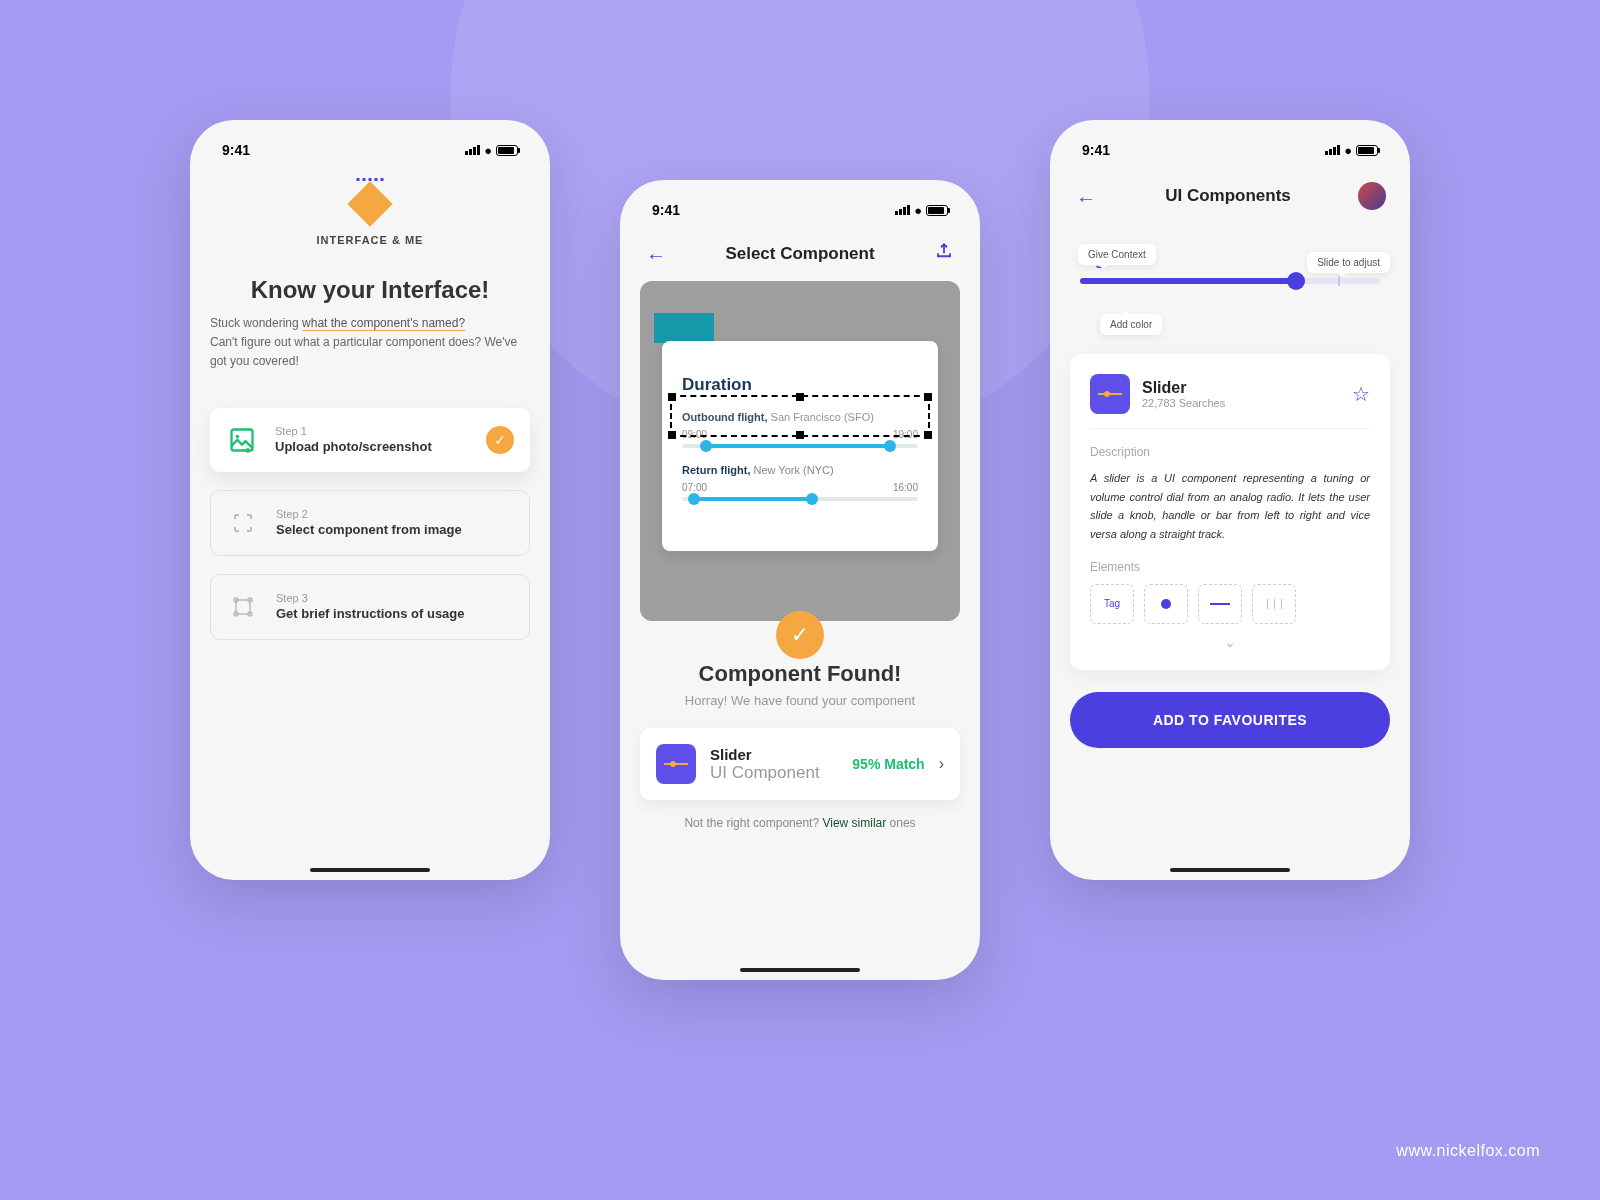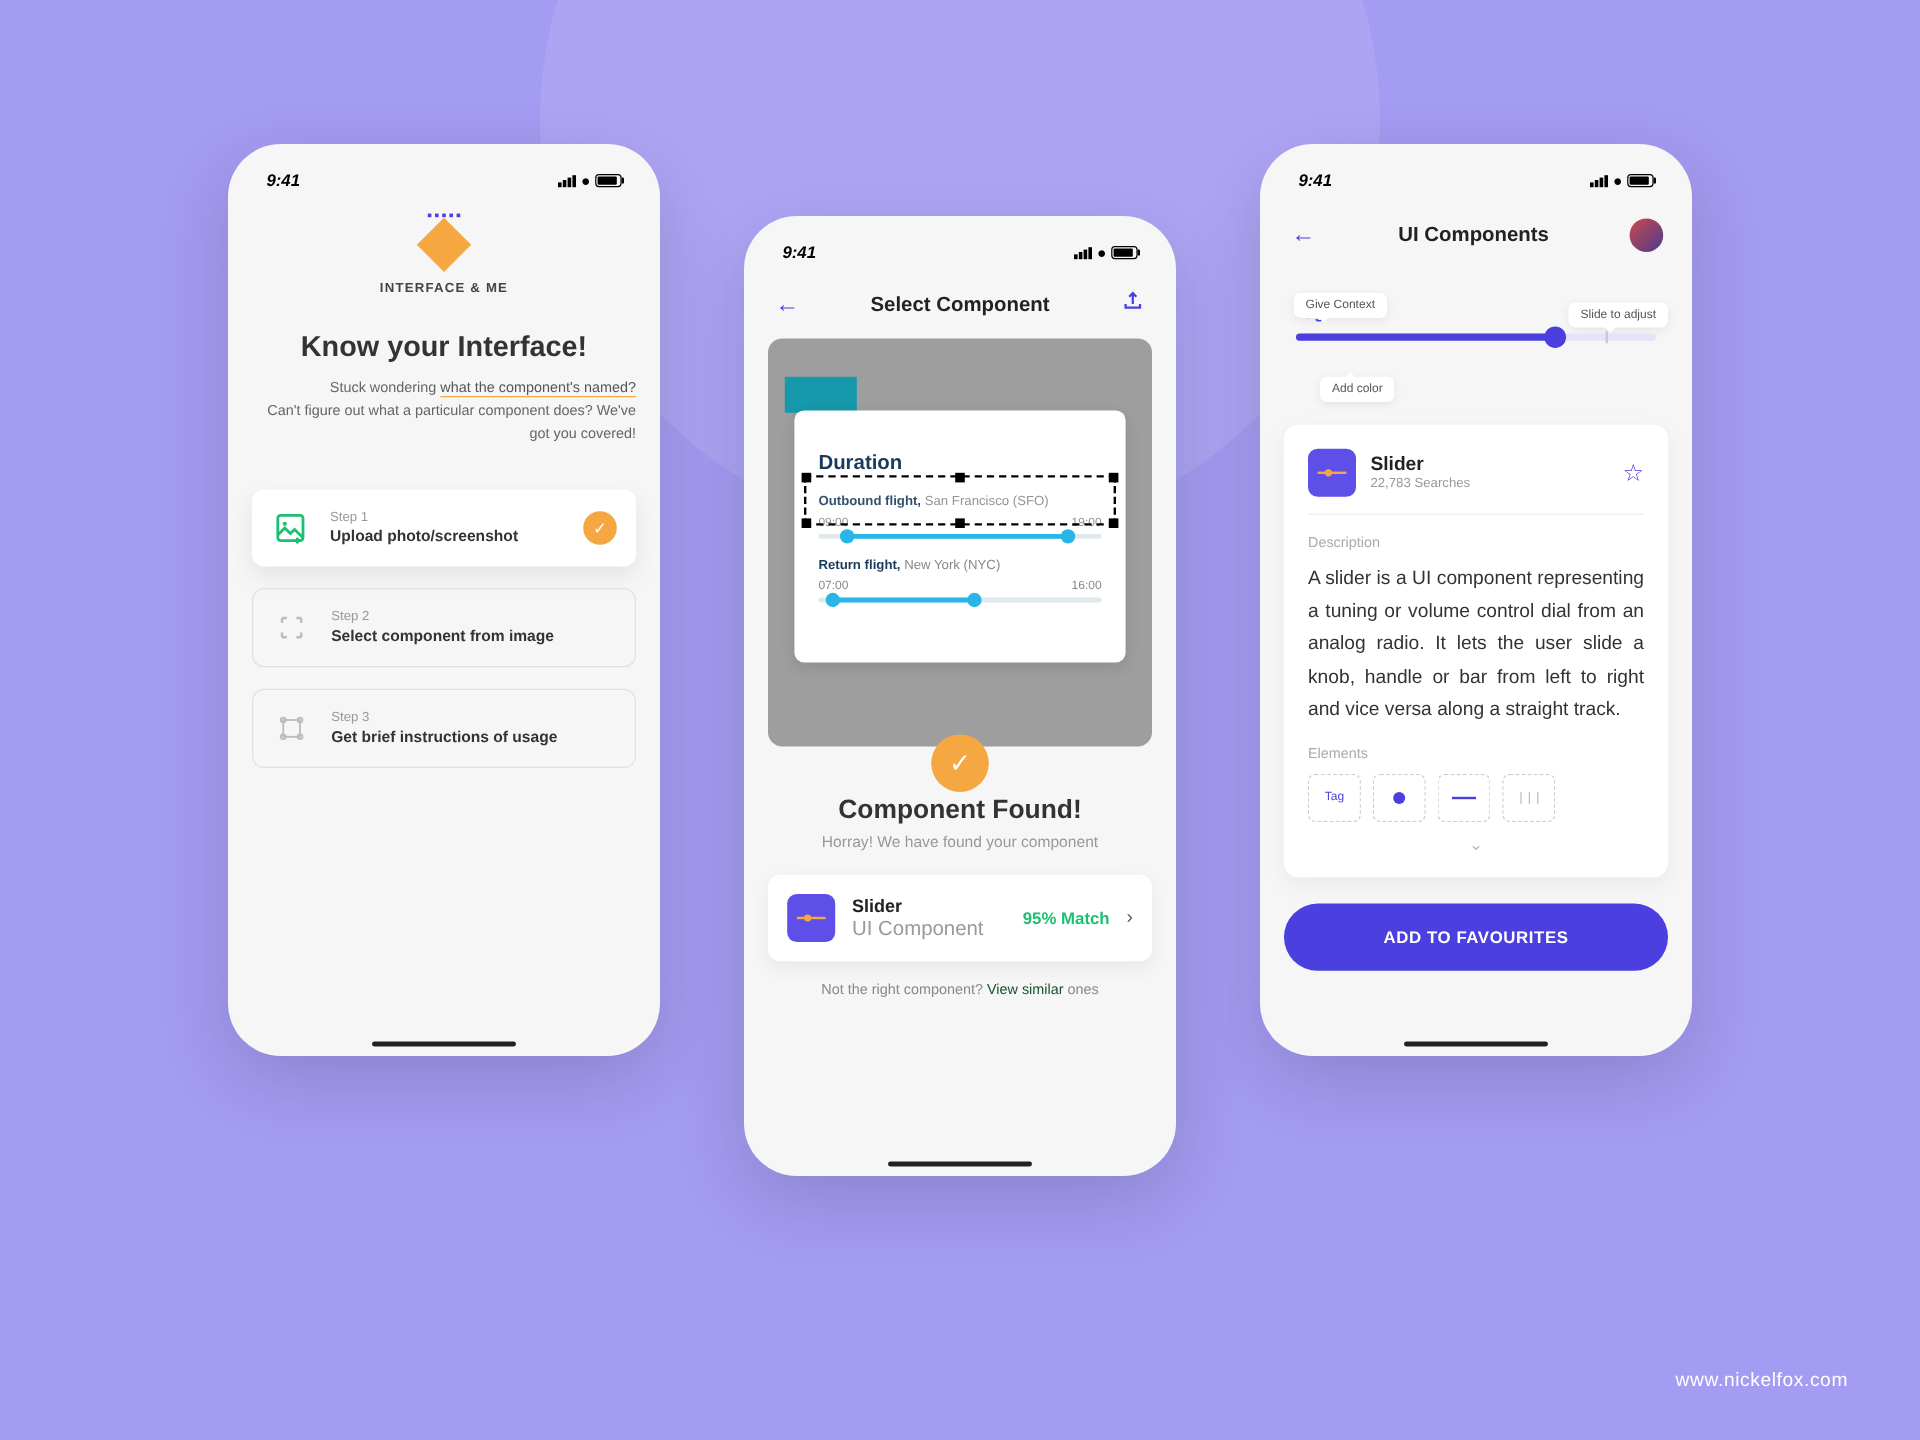--- a/index.html
+++ b/index.html
@@ -36,45 +36,44 @@
   background: #F6F6F6;
   border-radius: 44px;
   padding: 18px 20px;
   position: relative;
   box-shadow: 0 20px 60px rgba(0,0,0,0.15);
 }
 .phone.p2 { margin-top: 60px; height: 800px; }
 .status-bar {
   display: flex;
   justify-content: space-between;
-  align-items: flex-end;
+  align-items: center;
   font-size: 14px;
   font-weight: 600;
   padding: 4px 12px 16px;
-  font-style: italic;
 }
 .status-icons { display: flex; gap: 4px; align-items: center; }
 .signal { display: inline-flex; gap: 1px; align-items: flex-end; }
 .signal span { width: 3px; background: #000; display: block; }
 .signal span:nth-child(1){height:4px}.signal span:nth-child(2){height:6px}.signal span:nth-child(3){height:8px}.signal span:nth-child(4){height:10px}
 .wifi { font-size: 13px; }
 .battery { width: 22px; height: 11px; border: 1.5px solid #000; border-radius: 3px; position: relative; }
 .battery::after { content:''; position:absolute; right:-3px; top:2px; width:2px; height:5px; background:#000; border-radius:0 1px 1px 0; }
 .battery::before { content:''; position:absolute; left:1px; top:1px; width:16px; height:7px; background:#000; border-radius:1px; }
 .home-ind { position:absolute; bottom:8px; left:50%; transform:translateX(-50%); width:120px; height:4px; background:#222; border-radius:3px; }
 
 
 .logo-wrap { text-align:center; margin-top: 10px; }
 .logo { width:40px; height:40px; margin:0 auto 10px; position:relative; }
 .logo .diamond { width:32px; height:32px; background:#F5A742; transform:rotate(45deg); position:absolute; top:4px; left:4px; }
 .logo .dots { position:absolute; top:-6px; left:50%; transform:translateX(-50%); display:flex; gap:3px; }
 .logo .dots span { width:3px; height:3px; background:#4B3FE0; }
 .brand { font-size:11px; letter-spacing:1px; color:#444; font-weight:600; }
 .h1 { font-size:24px; font-weight:700; color:#333; text-align:center; margin-top:30px; }
-.sub { font-size:12px; color:#666; text-align:right; margin-top:10px; line-height:1.6; }
+.sub { font-size:12px; color:#666; text-align:left; margin-top:10px; line-height:1.6; }
 .sub .underline { border-bottom:1px solid #F5A742; color:#555; }
 .step-card { display:flex; align-items:center; gap:17px; padding:16px; border-radius:10px; margin-top:18px; }
 .step-card.active { background:#fff; box-shadow:0 8px 20px rgba(0,0,0,0.08); }
 .step-card.inactive { border:1px solid #E0E0E0; }
 .step-icon { width:32px; height:32px; display:flex; align-items:center; justify-content:center; flex-shrink:0; }
 .step-info { flex:1; }
 .step-label { font-size:11px; color:#999; }
 .step-text { font-size:13px; font-weight:600; color:#333; margin-top:2px; }
 .check { width:28px; height:28px; background:#F5A742; border-radius:50%; color:#fff; display:flex; align-items:center; justify-content:center; font-size:14px; }
 .cta { background:#4B3FE0; color:#fff; border:none; width:100%; padding:20px; border-radius:40px; font-size:14px; font-weight:700; letter-spacing:0.5px; margin-top:40px; cursor:pointer; }
@@ -122,21 +121,21 @@
 .slider-fill { position:absolute; left:0; width:72%; height:100%; background:#4B3FE0; border-radius:3px; }
 .slider-knob { position:absolute; left:72%; top:-6px; width:18px; height:18px; background:#4B3FE0; border-radius:50%; transform:translateX(-50%); }
 .slider-tick { position:absolute; left:86%; top:-2px; width:2px; height:10px; background:#C8C5E8; }
 
 .detail-card { background:#fff; border-radius:12px; padding:20px; margin-top:70px; box-shadow:0 6px 20px rgba(0,0,0,0.05); }
 .detail-head { display:flex; align-items:center; gap:12px; padding-bottom:14px; border-bottom:1px solid #EEE; }
 .detail-name { font-size:16px; font-weight:700; color:#222; }
 .detail-meta { font-size:11px; color:#999; }
 .star { margin-left:auto; color:#4B3FE0; font-size:20px; }
 .desc-label { font-size:12px; color:#AAA; margin-top:16px; }
-.desc-text { font-size:16px; color:#333; line-height:1.7; margin-top:10px; text-align:justify; }
+.desc-text { font-size:11px; color:#333; line-height:1.7; margin-top:10px; text-align:justify;font-style:italic; }
 .elem-label { font-size:12px; color:#AAA; margin-top:16px; margin-bottom:10px; }
 .elem-row { display:flex; gap:10px; }
 .elem-box { width:44px; height:40px; border:1px dashed #CCC; border-radius:6px; display:flex; align-items:center; justify-content:center; font-size:10px; color:#4B3FE0; }
 .elem-dot { width:10px; height:10px; background:#4B3FE0; border-radius:50%; }
 .elem-line { width:20px; height:2px; background:#4B3FE0; }
 .elem-ticks { display:flex; gap:6px; } .elem-ticks span { width:1px; height:10px; background:#BBB; }
 .expand { text-align:center; color:#BBB; margin-top:10px; font-size:14px; }
 
 .watermark { position:absolute; bottom:40px; right:60px; color:#fff; font-size:16px; letter-spacing:0.5px; }
 </style>

